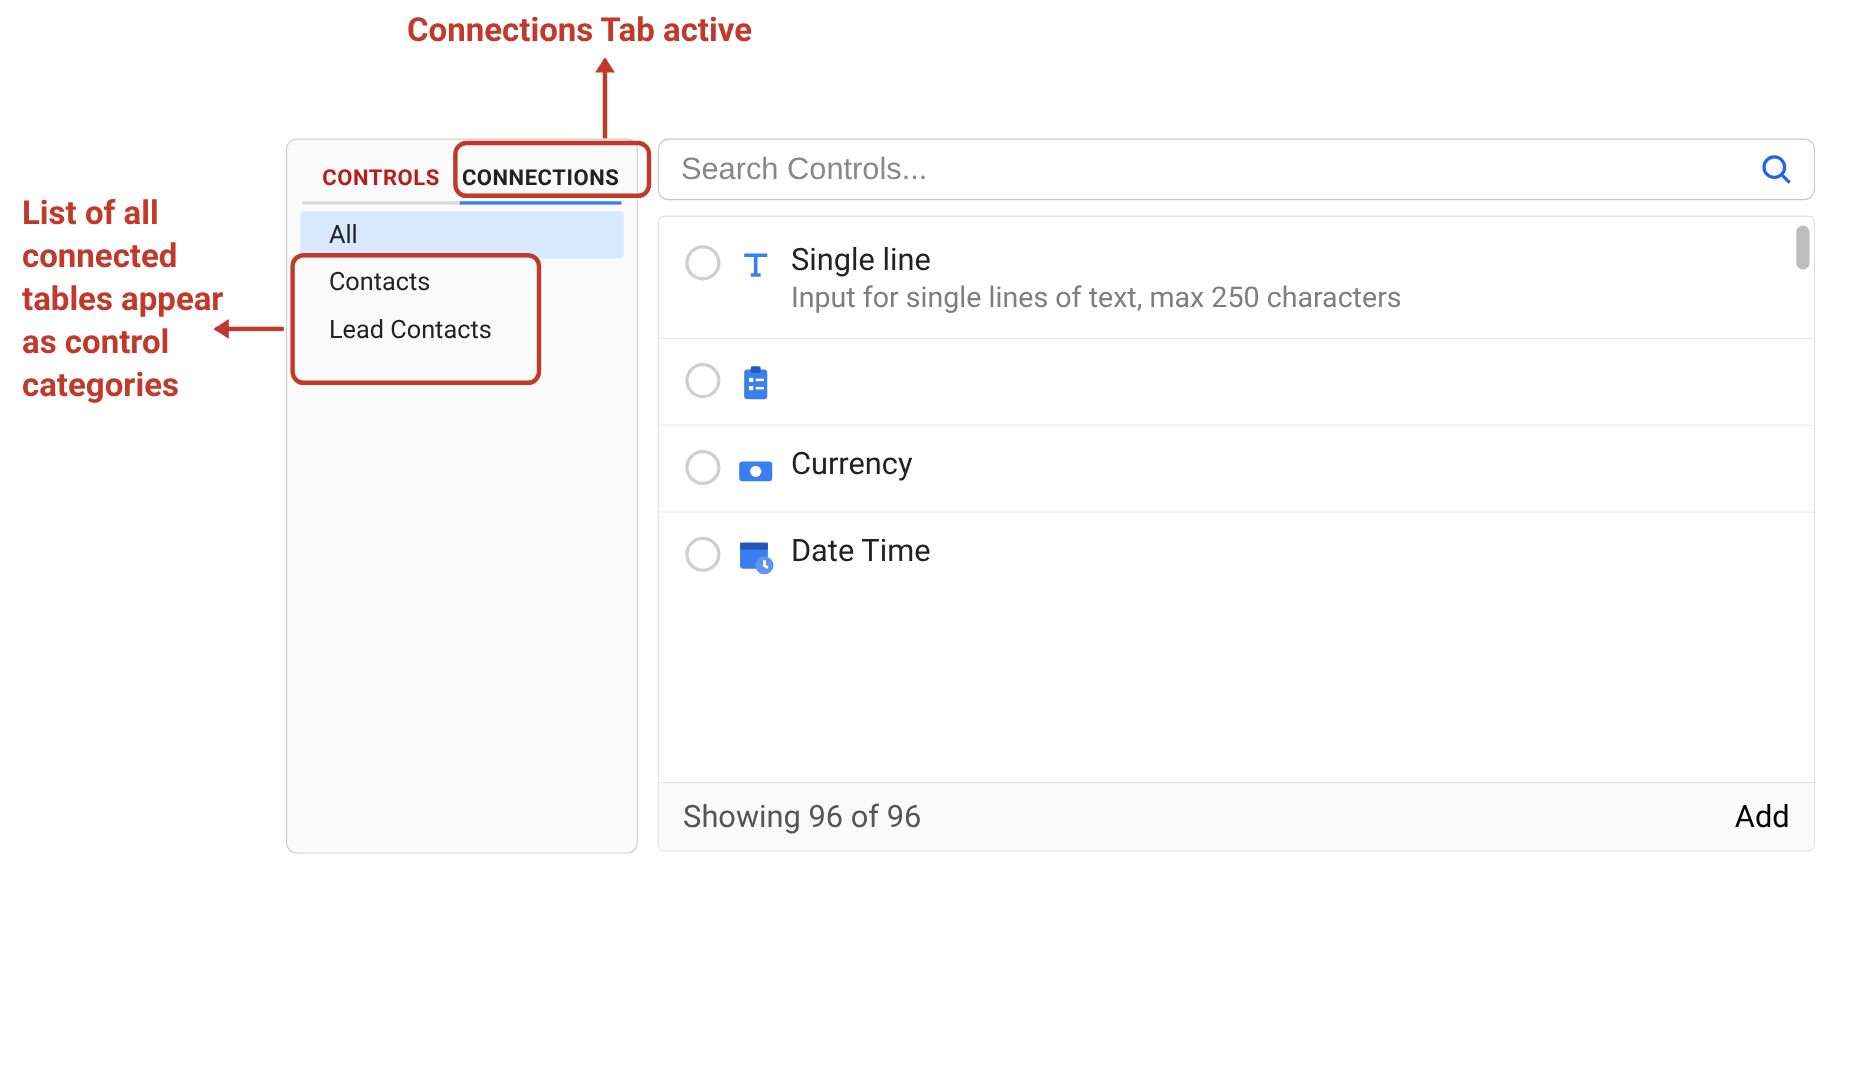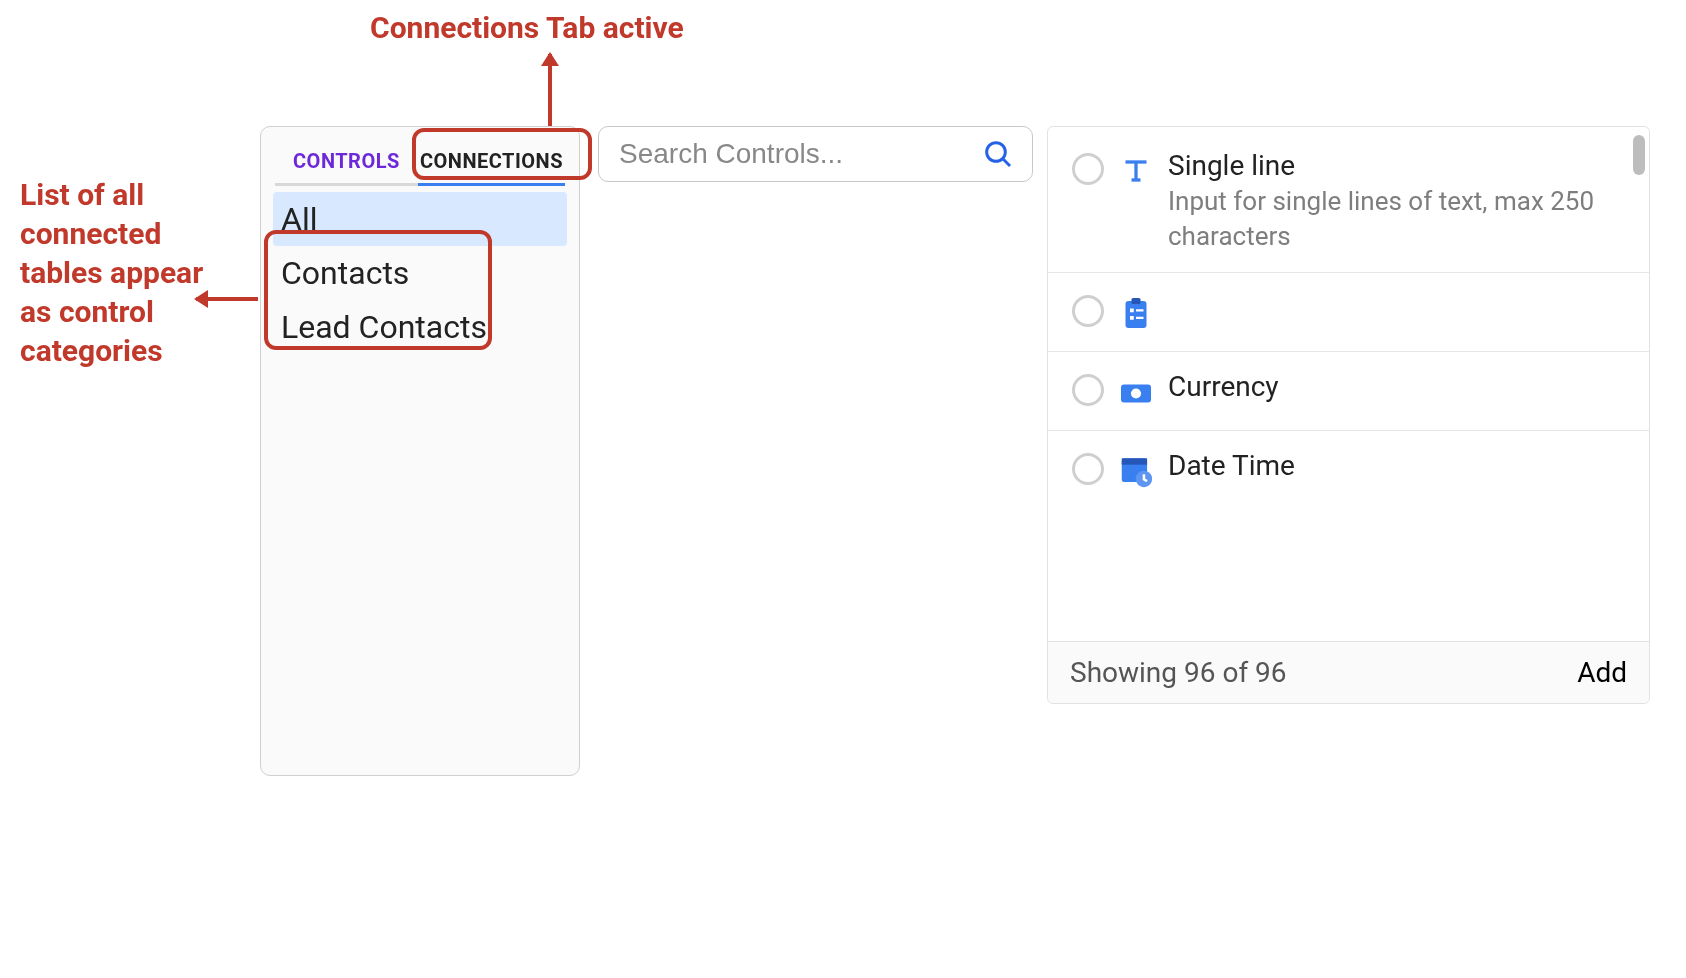--- a/index.html
+++ b/index.html
@@ -81,45 +81,45 @@
     display: flex;
     gap: 0;
     padding: 8px 8px 0 8px;
   }
   .tab {
     flex: 1;
     text-align: center;
     font-size: 20px;
     font-weight: 700;
     letter-spacing: 0.5px;
-    color: #6d28d9;
+    color: #b91c1c;
     padding: 8px 2px 10px;
     border-bottom: 3px solid #d8d8d8;
     cursor: pointer;
   }
   .tab.active {
     color: #222;
     border-bottom-color: #3a7ff0;
   }
   .cat-list { padding: 6px 6px; }
   .cat-item {
-    font-size: 32px;
-    padding: 8px 8px;
+    font-size: 23px;
+    padding: 8px 26px;
     border-radius: 4px;
     cursor: pointer;
     color: #222;
   }
   .cat-item.selected {
     background: #d7e8ff;
   }
   
   .right-area {
     flex: 1;
     display: flex;
-    flex-direction: row;
+    flex-direction: column;
     gap: 14px;
   }
   .search-bar {
     display: flex;
     align-items: center;
     border: 1px solid #c8c8c8;
     border-radius: 10px;
     padding: 10px 18px;
     height: 56px;
     background: #fff;

